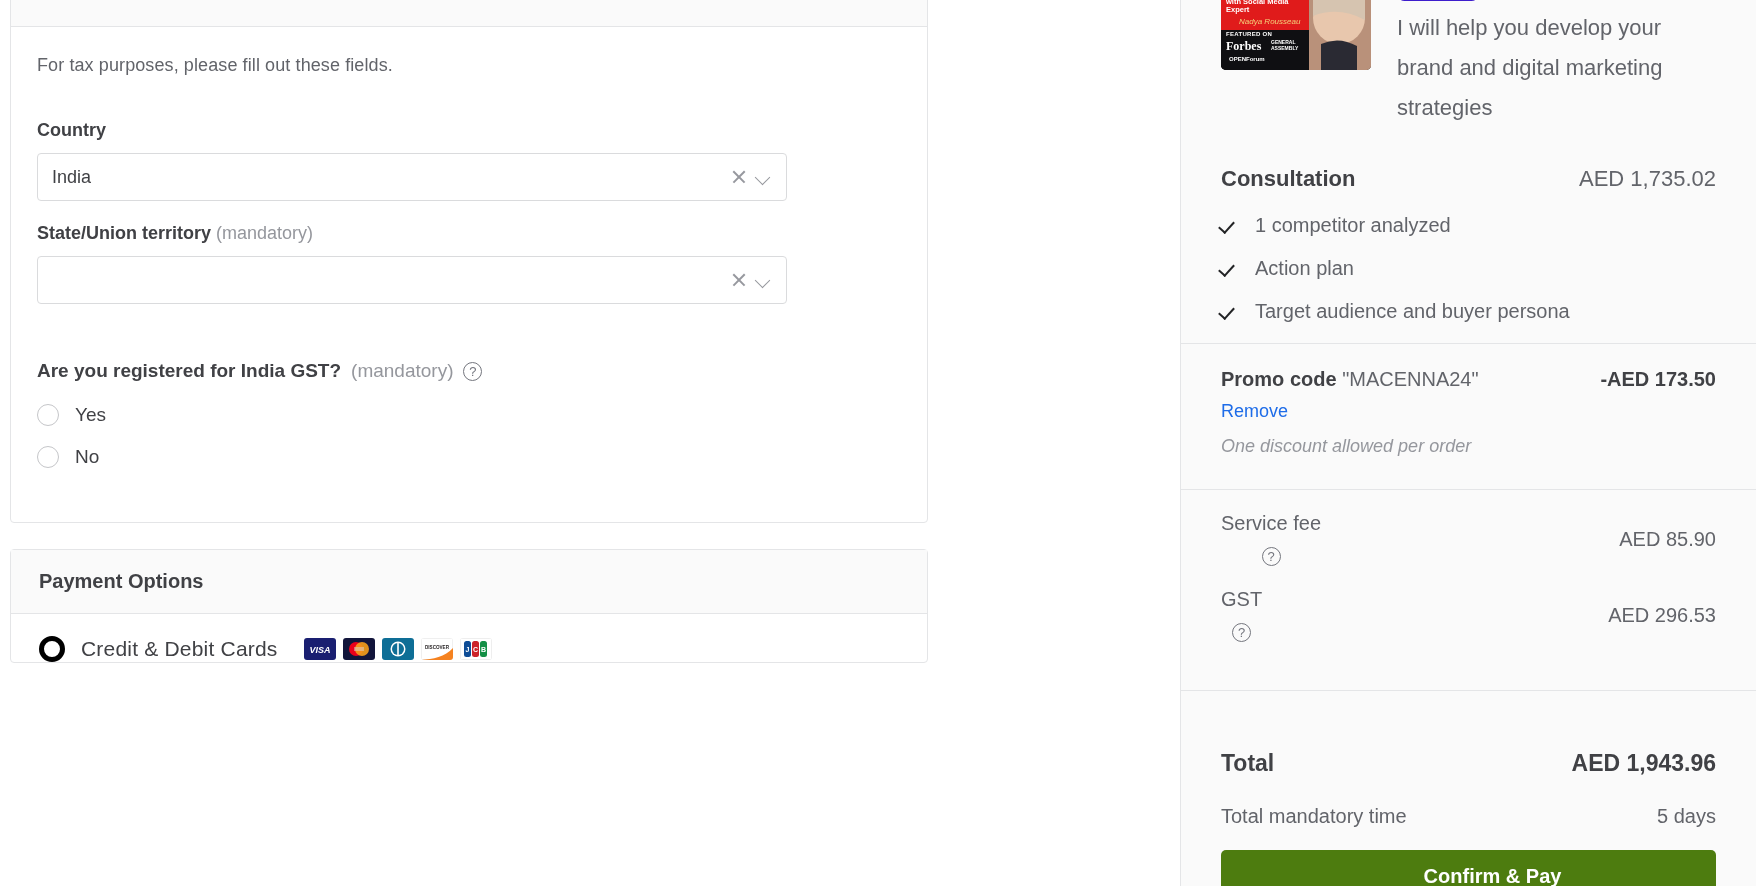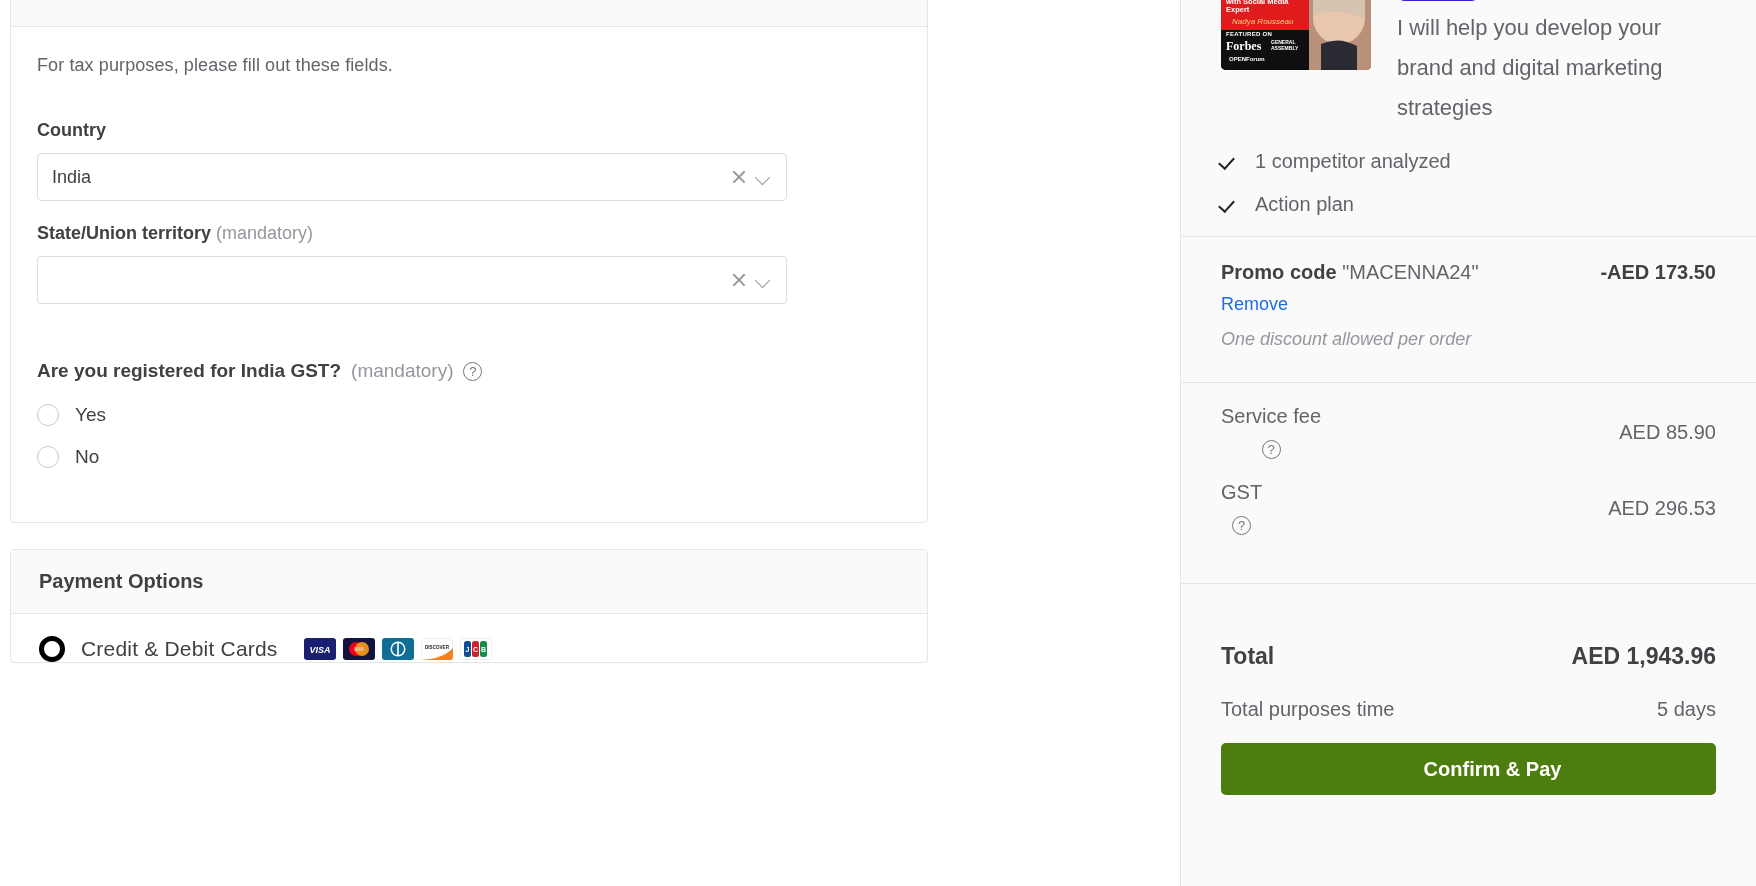--- a/index.html
+++ b/index.html
@@ -368,44 +368,52 @@
             <path d="M88 0 h62 v86 h-62 z" fill="#b9917a"></path>
             <circle cx="118" cy="34" r="26" fill="#e8c7ad"></circle>
             <path d="M92 8 q26 -10 52 6 v22 q-26 -14 -52 -4 z" fill="#d6c4b0"></path>
             <path d="M100 60 q18 -8 36 2 v24 h-36 z" fill="#2a2a33"></path>
             <rect x="0" y="46" width="88" height="40" fill="#0f0f12"></rect>
           </svg>
           
           
           <span class="thumb-txt" style="left:5px;top:14px;font-size:7.5px;line-height:8.5px;">with Social Media</span>
           <span class="thumb-txt" style="left:5px;top:22px;font-size:7.5px;line-height:8.5px;">Expert</span>
-          <span class="thumb-txt" style="left:11px;top:33px;font-size:8px;color:#f3d27a;font-style:italic;font-weight:normal;">Nadya Rousseau</span>
+          <span class="thumb-txt" style="left:18px;top:33px;font-size:8px;color:#f3d27a;font-style:italic;font-weight:normal;">Nadya Rousseau</span>
           <span class="thumb-txt" style="left:5px;top:47px;font-size:6px;letter-spacing:.3px;">FEATURED ON</span>
           <span class="thumb-txt" style="left:5px;top:55px;font-size:12px;font-family:'Liberation Serif',serif;">Forbes</span>
           <span class="thumb-txt" style="left:50px;top:56px;font-size:5px;line-height:5.5px;width:34px;">GENERAL ASSEMBLY</span>
           <span class="thumb-txt" style="left:8px;top:72px;font-size:6px;">OPENForum</span>
         </div>
 
         <div class="gig-info">
           <span class="badge-pill"></span>
           <div class="gig-title">I will help you develop your brand and digital marketing strategies</div>
         </div>
 
       </div>
     </div>
 
+    <div class="price-row">
+      <span class="price-name">Consultation</span>
+      <span class="price-val">AED 1,735.02</span>
+    </div>
 
     <div class="feature-list">
       <div class="feature-item">
         <span class="check"></span>
         <span class="feature-text">1 competitor analyzed</span>
       </div>
       <div class="feature-item">
         <span class="check"></span>
         <span class="feature-text">Action plan</span>
+      </div>
+      <div class="feature-item">
+        <span class="check"></span>
+        <span class="feature-text">Target audience and buyer persona</span>
       </div>
     </div>
 
     <div class="rp-divider"></div>
 
     <div class="promo-block">
       <div class="promo-line">
         <span class="promo-left">
           <b>Promo code</b>
           <span>"MACENNA24"</span>
@@ -436,21 +444,21 @@
     </div>
 
     <div class="rp-divider"></div>
 
     <div class="total-block">
       <div class="total-row">
         <span class="total-name">Total</span>
         <span class="total-val">AED 1,943.96</span>
       </div>
       <div class="delivery-row">
-        <span class="delivery-name">Total purposes time</span>
+        <span class="delivery-name">Total mandatory time</span>
         <span class="delivery-val">5 days</span>
       </div>
     </div>
 
     <button class="confirm-btn">Confirm &amp; Pay</button>
 
   </div>
 
 </div>
 

